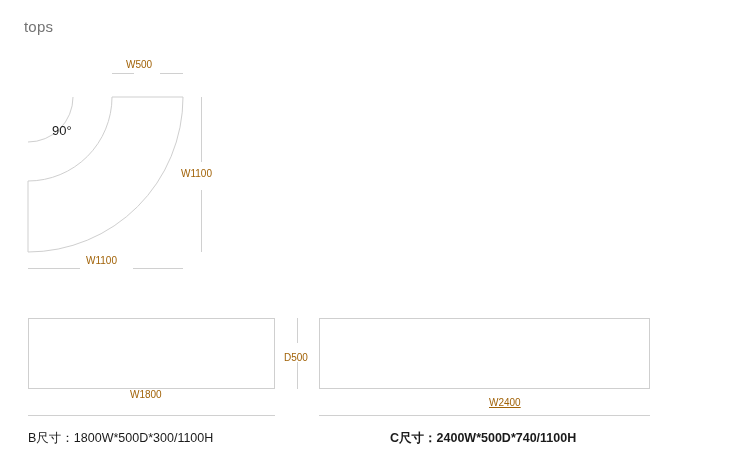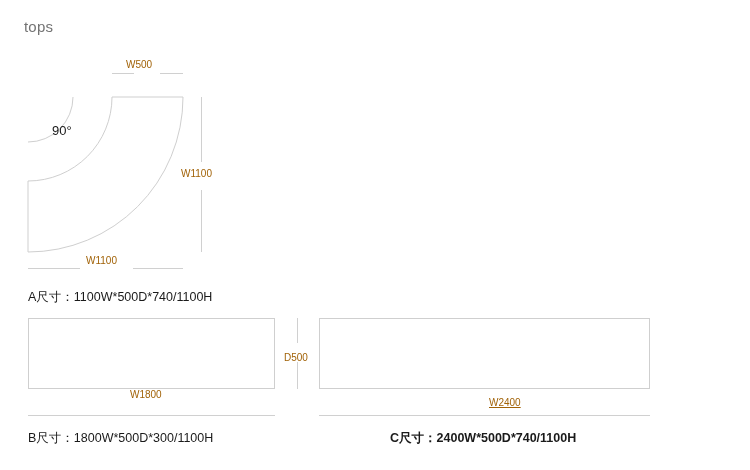--- a/index.html
+++ b/index.html
@@ -115,21 +115,20 @@
   <div class="dim-label" style="left:126px; top:60px;">W500</div>
 
   <div class="dim-line-v" style="left:201px; top:97px; height:65px;"></div>
   <div class="dim-line-v" style="left:201px; top:190px; height:62px;"></div>
   <div class="dim-label" style="left:181px; top:169px;">W1100</div>
 
   <div class="dim-line-h" style="left:28px; top:268px; width:52px;"></div>
   <div class="dim-line-h" style="left:133px; top:268px; width:50px;"></div>
   <div class="dim-label" style="left:86px; top:256px;">W1100</div>
 
-  <div class="caption" style="left:28px; top:291px;">A尺寸：1100W*500D*740/1100H</div>
 </div>
 
 <div id="figure-b">
 
   <div class="rect-shape" style="left:28px; top:318px; width:247px; height:71px;"></div>
 
   <div class="dim-line-h" style="left:28px; top:415px; width:247px;"></div>
   <div class="dim-label" style="left:130px; top:390px;">W1800</div>
 
   <div class="caption" style="left:28px; top:432px;">B尺寸：1800W*500D*300/1100H</div>

